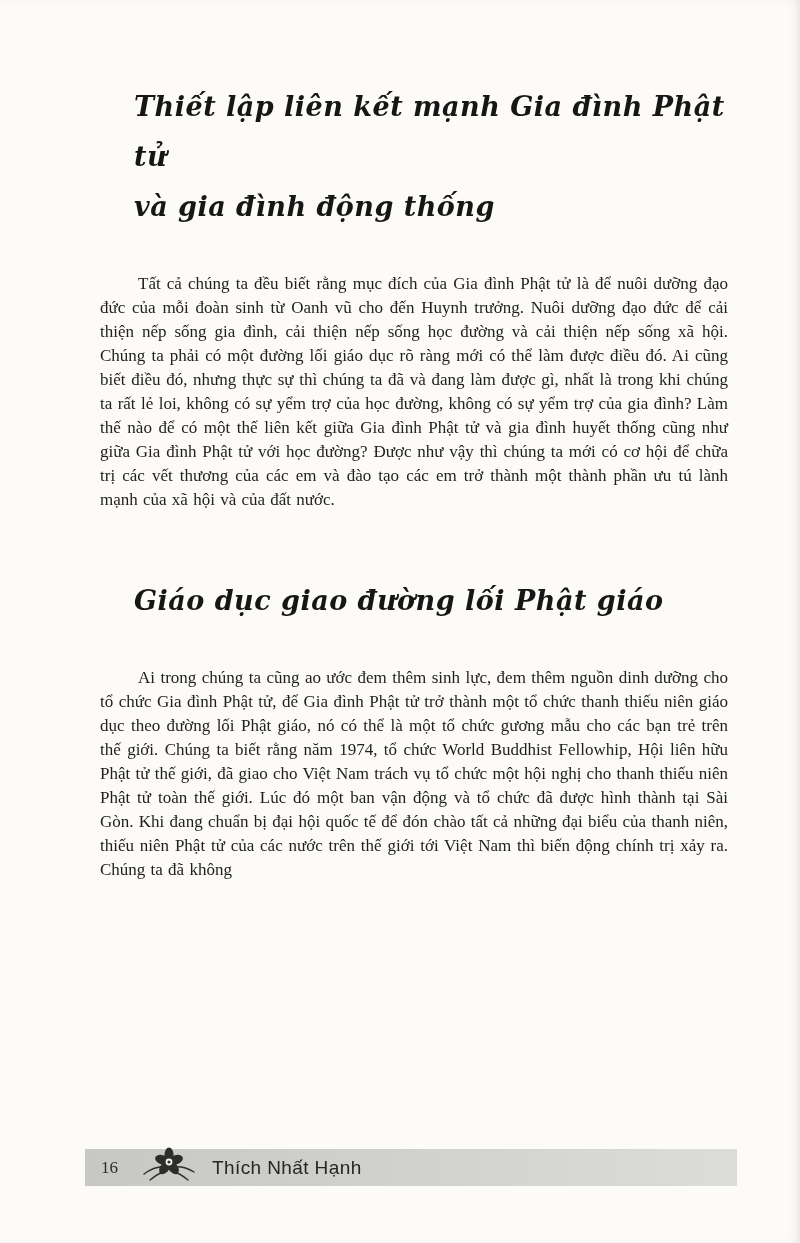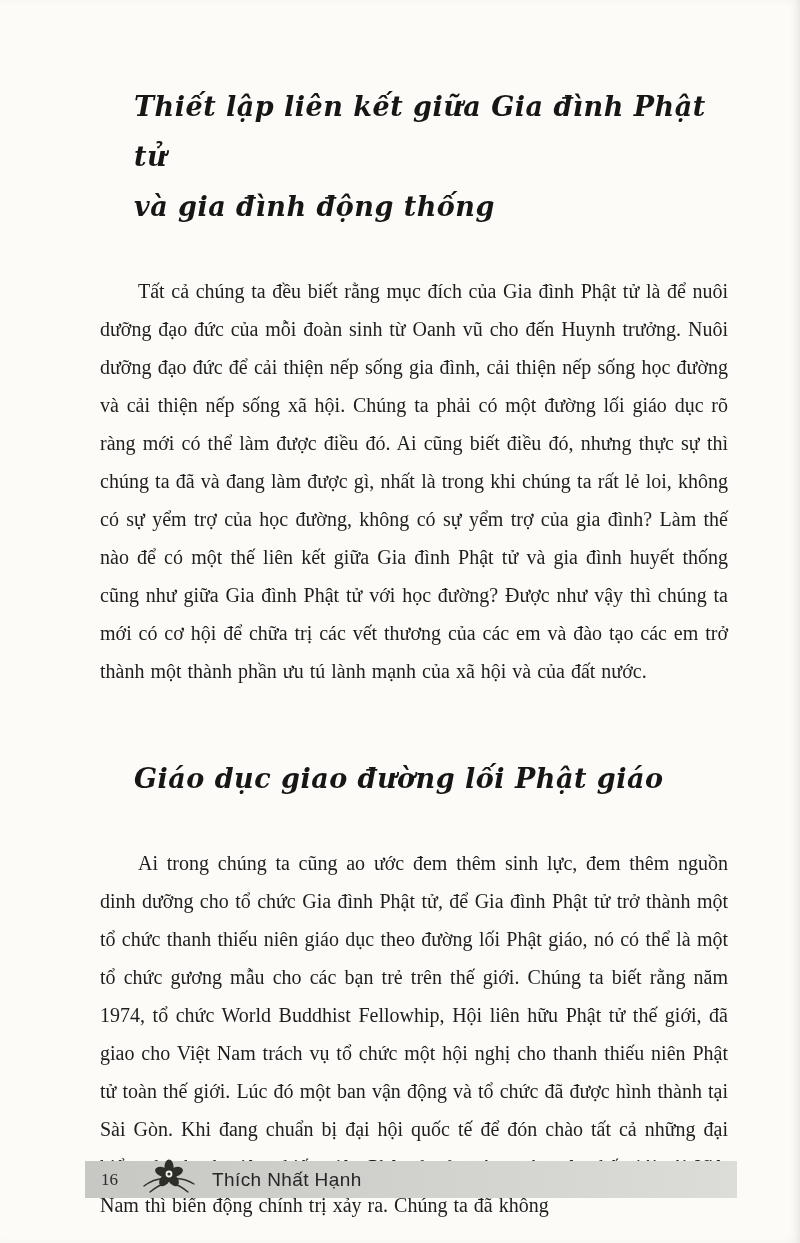--- a/index.html
+++ b/index.html
@@ -38,37 +38,36 @@
   }
   .heading-2 {
     margin-top: 64px;
   }
   .heading-line {
     display: block;
   }
   .body-paragraph {
     margin: 40px 0 0 0;
     font-family: "Liberation Serif", serif;
-    font-size: 20px;
-    line-height: 38px;
+    font-size: 17px;
+    line-height: 24px;
     color: #1e1e1e;
     text-align: justify;
     text-indent: 38px;
     word-spacing: 1px;
   }
   .footer-band {
     position: absolute;
     top: 1149px;
     left: 85px;
     width: 652px;
     height: 37px;
     background: linear-gradient(to right, #c7c7c4 0%, #d2d2cf 55%, #dcdcd8 100%);
     display: flex;
     align-items: center;
-    margin-top: 12px;
   }
   .page-number {
     font-family: "Liberation Serif", serif;
     font-size: 17px;
     color: #2b2b2b;
     margin-left: 16px;
   }
   .flower-wrap {
     margin-left: 22px;
     margin-top: -6px;
@@ -85,21 +84,21 @@
   }
 </style>
 </head>
 <body>
 
 <div class="page">
 
   <div class="content">
 
     <h2 class="section-heading heading-1">
-      <span class="heading-line">Thiết lập liên kết giữa Gia đình Phật tử</span>
+      <span class="heading-line">Thiết lập liên kết mạnh Gia đình Phật tử</span>
       <span class="heading-line">và gia đình động thống</span>
     </h2>
     <p class="body-paragraph">Tất cả chúng ta đều biết rằng mục đích của Gia đình Phật tử là để nuôi dưỡng đạo đức của mỗi đoàn sinh từ Oanh vũ cho đến Huynh trưởng. Nuôi dưỡng đạo đức để cải thiện nếp sống gia đình, cải thiện nếp sống học đường và cải thiện nếp sống xã hội. Chúng ta phải có một đường lối giáo dục rõ ràng mới có thể làm được điều đó. Ai cũng biết điều đó, nhưng thực sự thì chúng ta đã và đang làm được gì, nhất là trong khi chúng ta rất lẻ loi, không có sự yểm trợ của học đường, không có sự yểm trợ của gia đình? Làm thế nào để có một thế liên kết giữa Gia đình Phật tử và gia đình huyết thống cũng như giữa Gia đình Phật tử với học đường? Được như vậy thì chúng ta mới có cơ hội để chữa trị các vết thương của các em và đào tạo các em trở thành một thành phần ưu tú lành mạnh của xã hội và của đất nước.</p>
 
     <h2 class="section-heading heading-2">
       <span class="heading-line">Giáo dục giao đường lối Phật giáo</span>
     </h2>
     <p class="body-paragraph">Ai trong chúng ta cũng ao ước đem thêm sinh lực, đem thêm nguồn dinh dưỡng cho tổ chức Gia đình Phật tử, để Gia đình Phật tử trở thành một tổ chức thanh thiếu niên giáo dục theo đường lối Phật giáo, nó có thể là một tổ chức gương mẫu cho các bạn trẻ trên thế giới. Chúng ta biết rằng năm 1974, tổ chức World Buddhist Fellowhip, Hội liên hữu Phật tử thế giới, đã giao cho Việt Nam trách vụ tổ chức một hội nghị cho thanh thiếu niên Phật tử toàn thế giới. Lúc đó một ban vận động và tổ chức đã được hình thành tại Sài Gòn. Khi đang chuẩn bị đại hội quốc tế để đón chào tất cả những đại biểu của thanh niên, thiếu niên Phật tử của các nước trên thế giới tới Việt Nam thì biến động chính trị xảy ra. Chúng ta đã không</p>
 
   </div>

